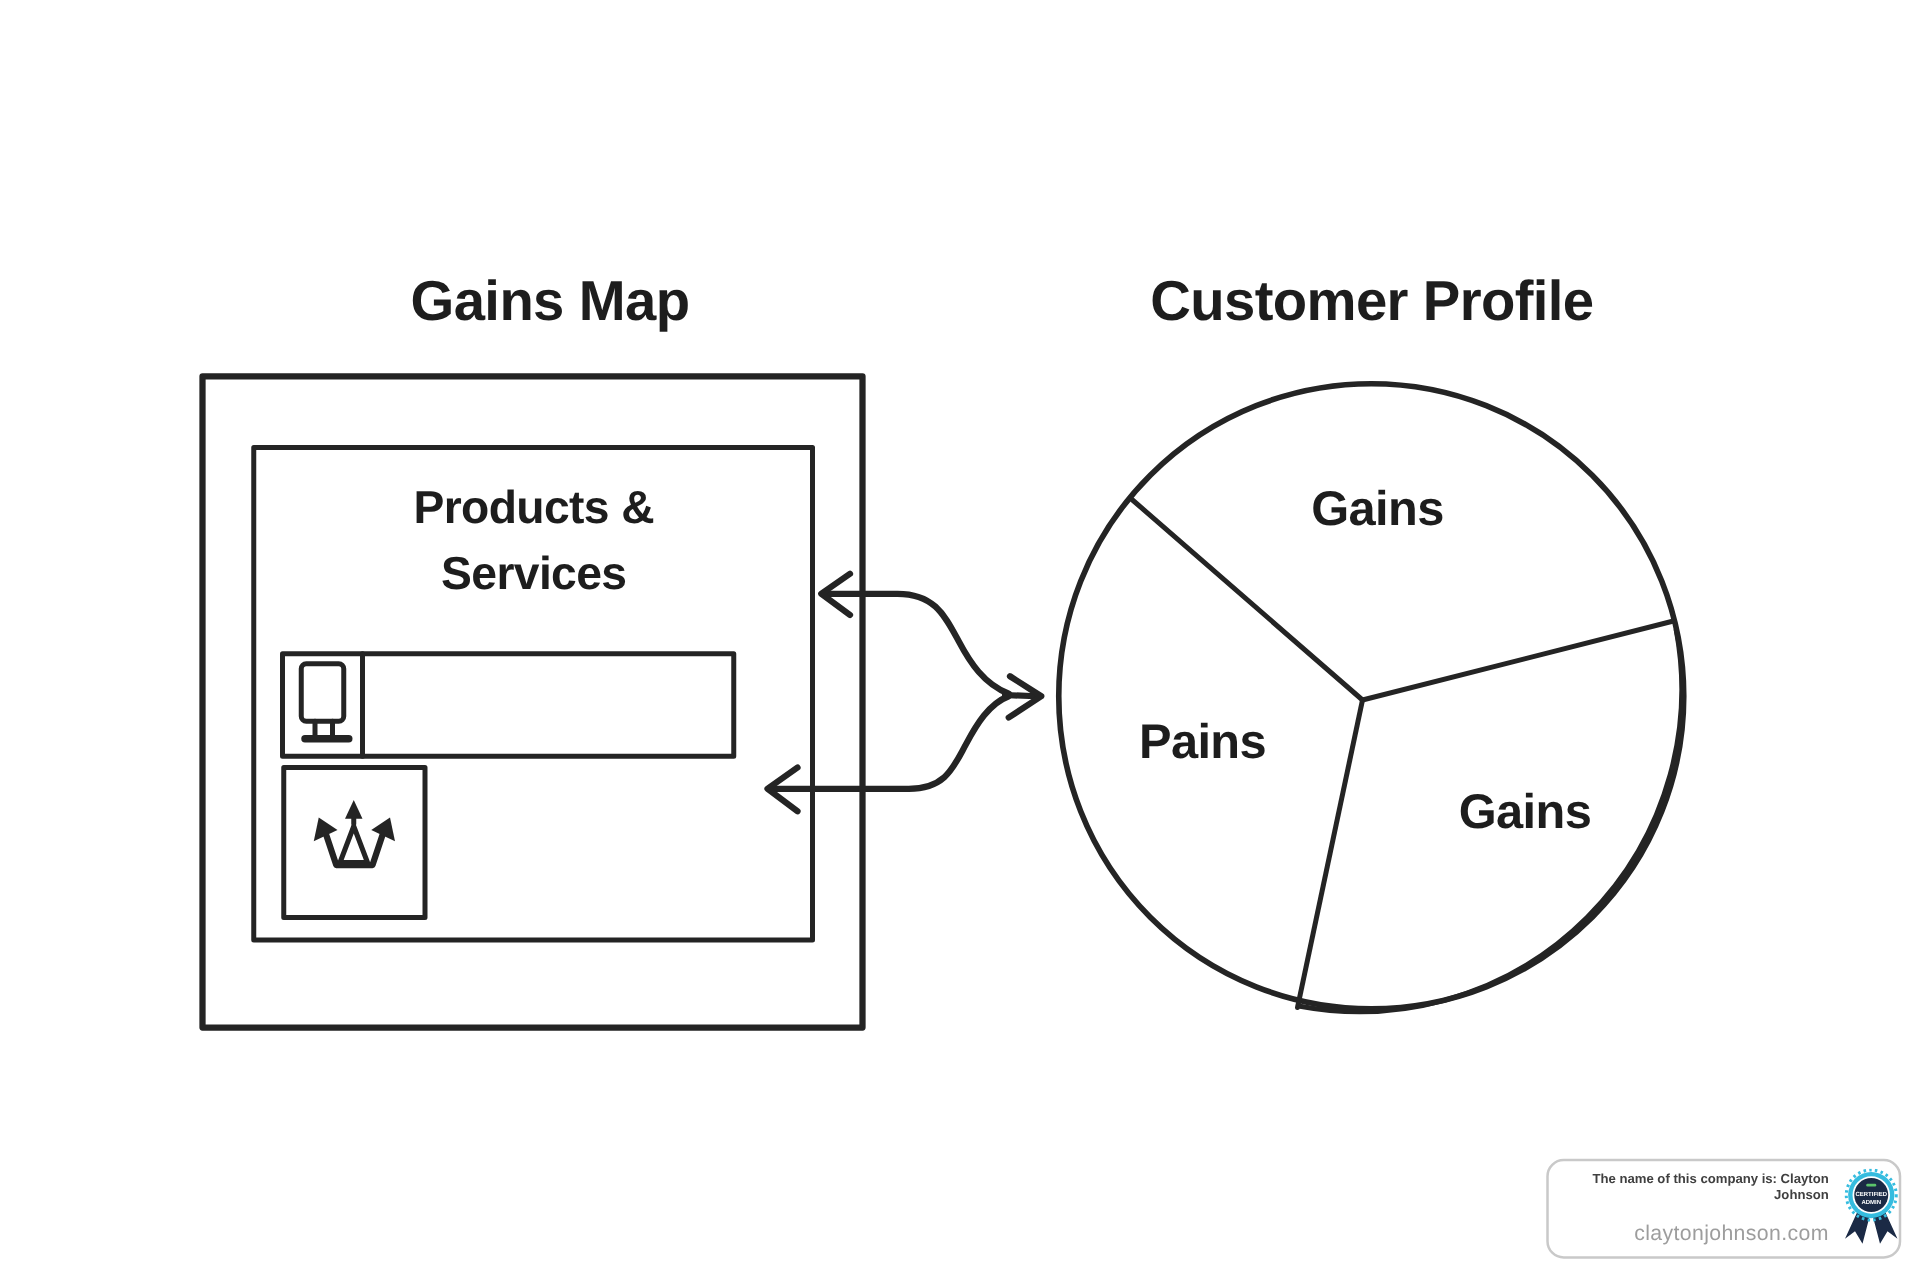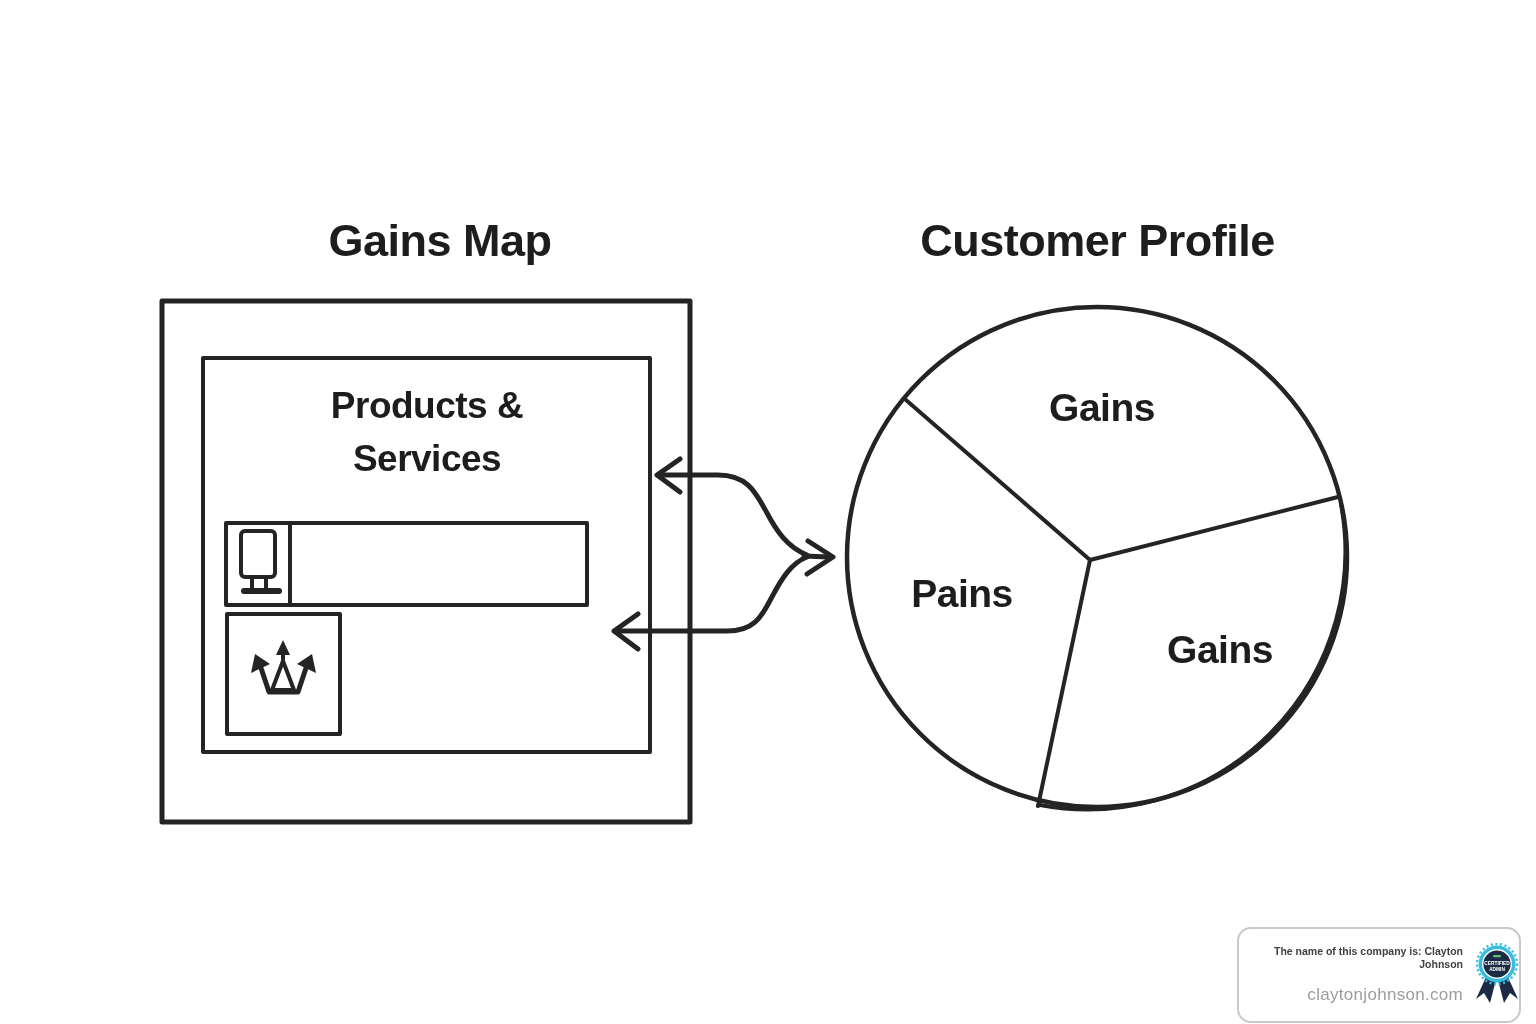--- a/index.html
+++ b/index.html
@@ -39,21 +39,21 @@
   }
   .gain-creaters-label  { left: 343px; top: 624px; width: 182px; font-size: 37px; line-height: 1.35; }
   .jobs-label  { left: 1042px; top: 386px; width: 120px; font-size: 39px; }
   .pains-label { left: 900px;  top: 572px; width: 124px; font-size: 39px; }
   .gains-label { left: 1158px; top: 628px; width: 124px; font-size: 39px; }
 
   
   .watermark-card {
     position: absolute;
     left: 1237px; top: 927px;
-    width: 284px; height: 96px;
+    width: 284px; height: 80px;
     box-sizing: border-box;
     background: #ffffff;
     border: 2px solid #c9c9c9;
     border-radius: 14px;
     display: flex;
     align-items: center;
     padding: 6px 10px 6px 10px;
     gap: 9px;
   }
   .wm-text { flex: 1; text-align: right; }

